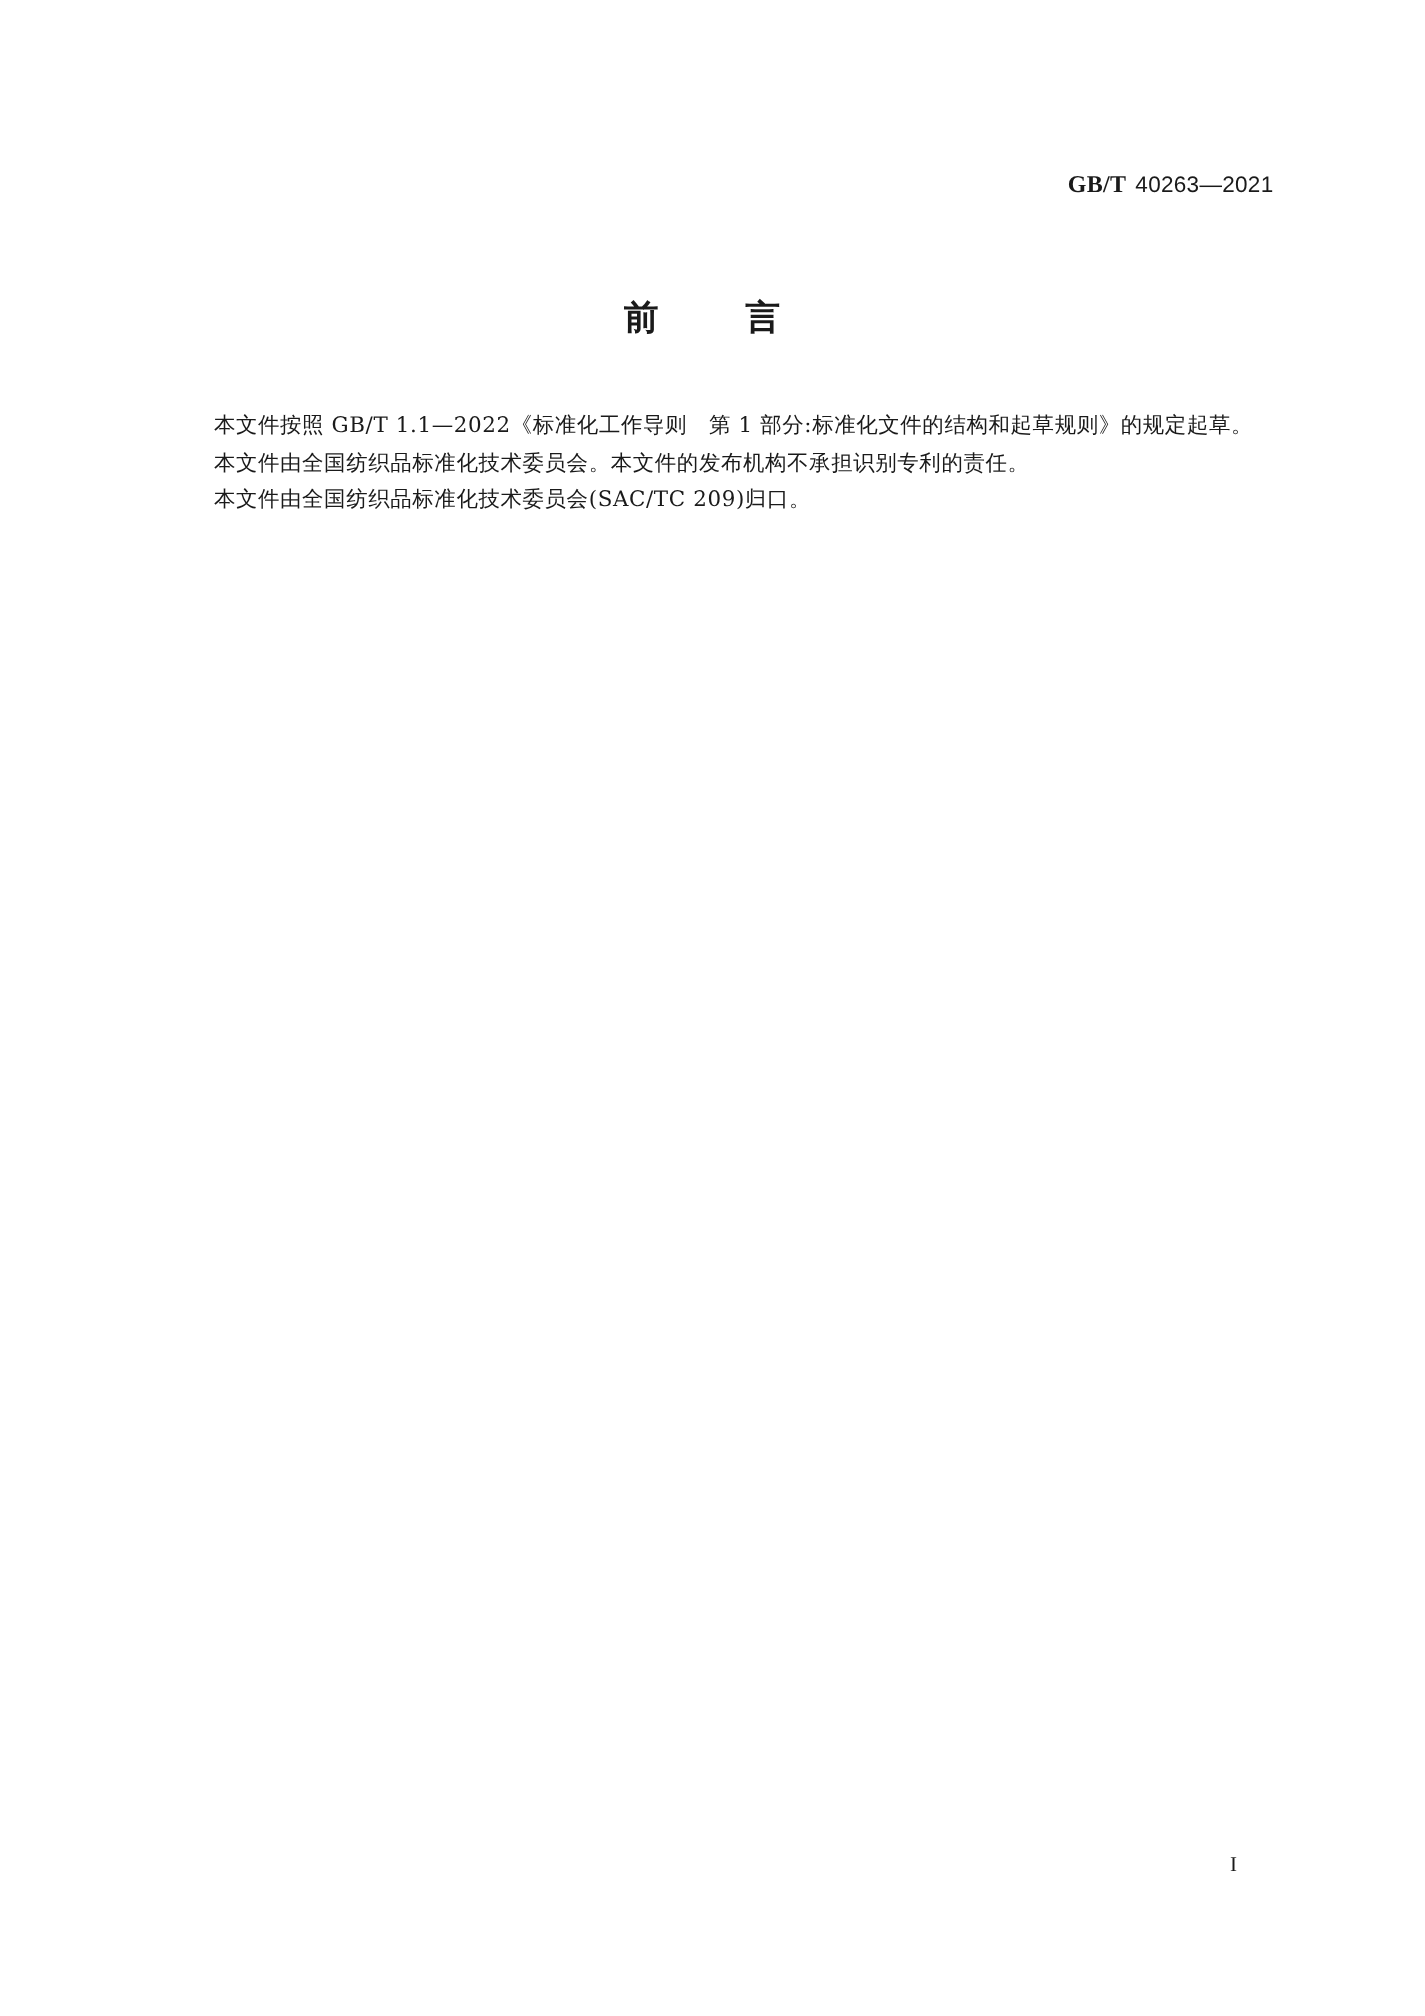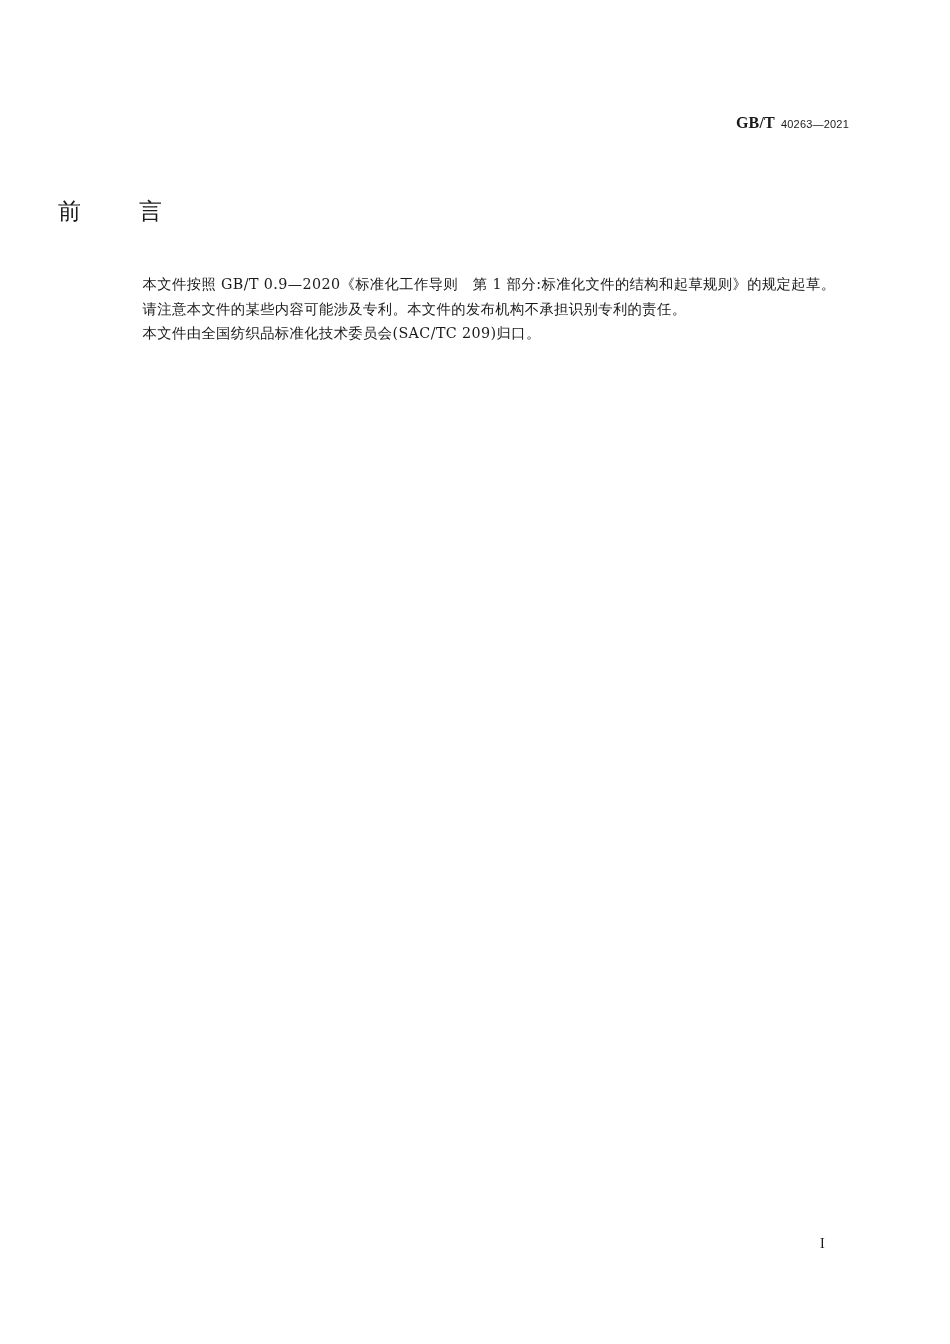--- a/index.html
+++ b/index.html
@@ -24,31 +24,32 @@
       white-space: nowrap;
     }
     .std-number .prefix {
       font-family: "Liberation Serif", "DejaVu Serif", serif;
       font-weight: bold;
       font-size: 16px;
       margin-left: 32px;
     }
     .std-number .num {
       font-family: "Liberation Sans", "DejaVu Sans", sans-serif;
-      font-size: 11px;
+      font-size: 15px;
       margin-left: 6px;
     }
     .title {
       position: absolute;
       top: 196px;
       left: 0;
       width: 936px;
+      text-align: center;
       font-family: "DejaVu Sans", "Liberation Sans", sans-serif;
       font-size: 23px;
-      font-weight: normal;
+      font-weight: bold;
       letter-spacing: 58px;
       text-indent: 58px;
     }
     .body-text {
       position: absolute;
       top: 272px;
       left: 114px;
       width: 736px;
       font-size: 14.3px;
       line-height: 24.6px;
@@ -71,18 +72,18 @@
 </head>
 <body>
 
 <div class="std-number">
   <span class="prefix">GB/T</span><span class="num">40263—2021</span>
 </div>
 
 <div class="title">前言</div>
 
 <div class="body-text">
-  <p>本文件按照 GB/T 0.9—2020《标准化工作导则　第 1 部分:标准化文件的结构和起草规则》的规定起草。</p>
-  <p>请注意本文件的某些内容可能涉及专利。本文件的发布机构不承担识别专利的责任。</p>
+  <p>本文件按照 GB/T 1.1—2022《标准化工作导则　第 1 部分:标准化文件的结构和起草规则》的规定起草。</p>
+  <p>本文件由全国纺织品标准化技术委员会。本文件的发布机构不承担识别专利的责任。</p>
   <p>本文件由全国纺织品标准化技术委员会(SAC/TC 209)归口。</p>
 </div>
 
 <div class="page-number">I</div>
 
 </body></html>

